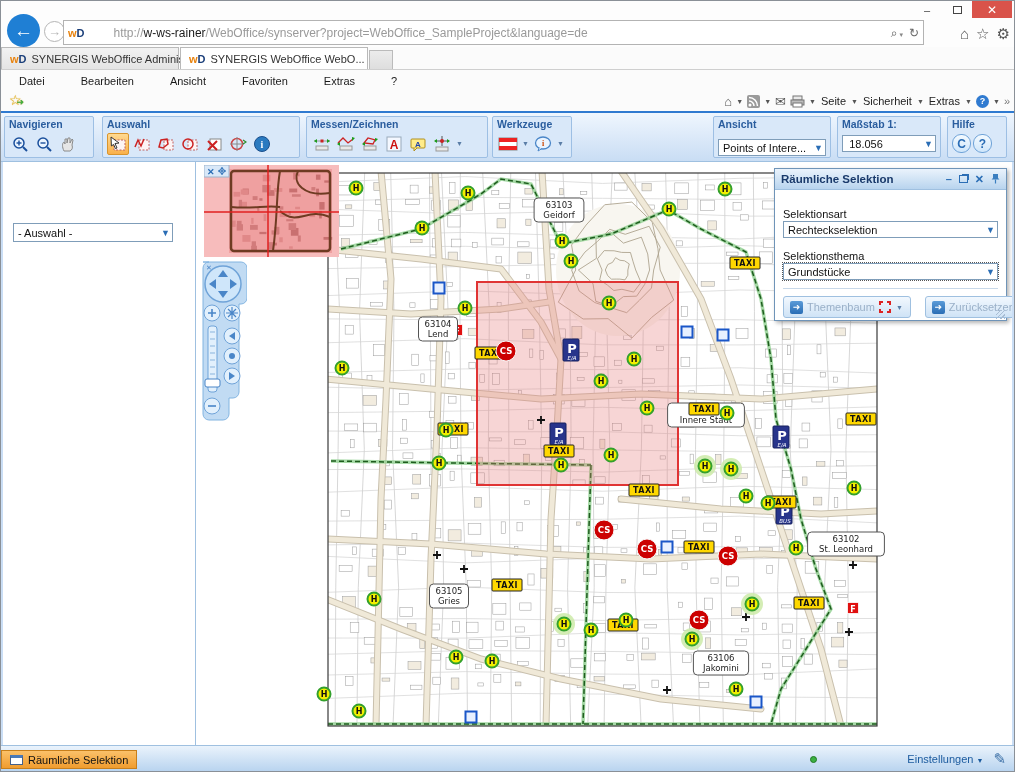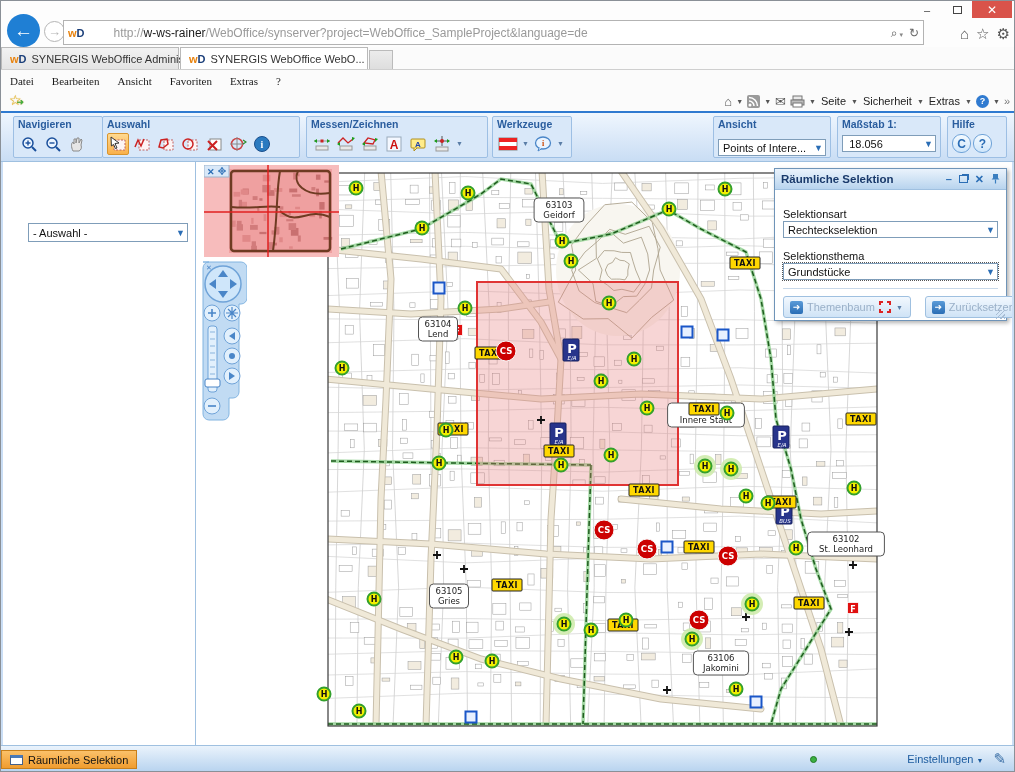--- a/index.html
+++ b/index.html
@@ -26,21 +26,21 @@
   .urlctl{color:#666;font-size:12px;margin-left:6px;}
   .tb-icons{position:absolute;right:4px;top:24px;display:flex;gap:7px;color:#555;font-size:15px;}
   .tabstrip{position:absolute;left:0;top:46px;width:100%;height:23px;background:#fbfbfb;border-bottom:1px solid #cfcfcf;display:flex;align-items:flex-end;}
   .tab{height:22px;display:flex;align-items:center;padding:0 8px;font-size:11px;color:#333;
        border:1px solid #b9b9b9;border-bottom:none;margin-right:1px;white-space:nowrap;}
   .tab.inactive{background:linear-gradient(#f2f2f2,#e4e4e4);width:178px;}
   .tab.active{background:#fff;width:188px;}
   .tab .x{margin-left:auto;color:#666;font-size:10px;padding-left:6px;}
   .tabstub{height:19px;width:24px;background:linear-gradient(#ececec,#dedede);border:1px solid #bbb;border-bottom:none;}
   .menubar{position:absolute;left:0;top:69px;width:100%;height:21px;background:#fbfbfb;display:flex;align-items:center;font-size:11px;color:#1a1a1a;}
-  .menubar span{padding:0 9px;font-family:Liberation Serif, serif;}
+  .menubar span{padding:0 18px;}
   .favbar{position:absolute;left:0;top:90px;width:100%;height:20px;background:#fbfbfb;}
   .favstar{position:absolute;left:8px;top:1px;font-size:14px;color:#f2c233;text-shadow:0 0 1px #b98a10;}
   .favstar .arr{color:#3cb043;font-size:9px;margin-left:-5px;}
   .cmdbar{position:absolute;right:4px;top:0;height:20px;display:flex;align-items:center;gap:4px;font-size:11px;color:#222;}
   .cmdbar .ic{font-size:13px;color:#555;}
   .cmdbar .dd{font-size:7px;color:#555;}
   .cmdbar .lbl{padding:0 1px;}
   .helpcirc{width:13px;height:13px;border-radius:50%;background:#2f7ad0;color:#fff;font-size:9px;font-weight:bold;
             display:inline-flex;align-items:center;justify-content:center;}
   .blueline{position:absolute;left:0;top:110px;width:100%;height:2px;background:#2f7ad0;}
@@ -61,21 +61,21 @@
   .roundbtn{width:19px;height:19px;border-radius:9px;border:1px solid #6fa3d8;background:linear-gradient(#f4faff,#cfe6fa);
             color:#2a6db5;font-weight:bold;font-size:12px;display:flex;align-items:center;justify-content:center;}
 
   
   .app{position:absolute;left:0;top:161px;width:100%;height:585px;background:#fff;border-left:2px solid #cadef5;border-right:2px solid #cadef5;}
   .sidebar{position:absolute;left:0;top:0;width:193px;height:100%;background:#fff;border-right:1px solid #9fc0e0;}
   .sbhdr{position:absolute;left:3px;right:3px;height:22px;background:linear-gradient(#f7fafd,#d4e0ee);
          border:1px solid #aebfd4;border-bottom:2px solid #5a87b8;display:flex;align-items:center;
          font-size:11px;font-weight:bold;color:#222;padding:0 6px;}
   .sbhdr .pin{margin-left:auto;}
-  .sbdrop{position:absolute;left:10px;top:61px;width:160px;margin-left:15px;}
+  .sbdrop{position:absolute;left:10px;top:61px;width:160px;}
   .mapviewport{position:absolute;left:194px;top:0;right:0;bottom:0;background:#fff;overflow:hidden;}
   #map-svg{position:absolute;left:0;top:0;}
 
   
   .overview{position:absolute;left:7px;top:3px;width:135px;height:92px;}
   
   .navctl{position:absolute;left:2px;top:98px;width:48px;height:166px;}
 
   
   .dialog{position:absolute;left:577px;top:6px;width:233px;height:153px;background:#fff;
@@ -183,21 +183,21 @@
         <span class="dd">▼</span>
       <span class="helpcirc">?</span>
         <span class="dd">▼</span>
       <span style="color:#777;">»</span>
     </div>
   </div>
   <div class="blueline"></div>
 
   <div class="wotb">
 
-    <div class="grp" style="left:12px;width:90px;">
+    <div class="grp" style="left:3px;width:90px;">
       <h4>Navigieren</h4>
       <div class="grow">
         <span class="tbi">
             <svg width="18" height="18">
               <circle cx="8" cy="8" r="5" fill="#eaf4ff" stroke="#1a4f9c" stroke-width="1.5"></circle>
               <line x1="12" y1="12" x2="16" y2="16" stroke="#1a4f9c" stroke-width="2"></line>
               <line x1="5.5" y1="8" x2="10.5" y2="8" stroke="#1a4f9c" stroke-width="1.4"></line>
               <line x1="8" y1="5.5" x2="8" y2="10.5" stroke="#1a4f9c" stroke-width="1.4"></line>
             </svg>
           </span>

